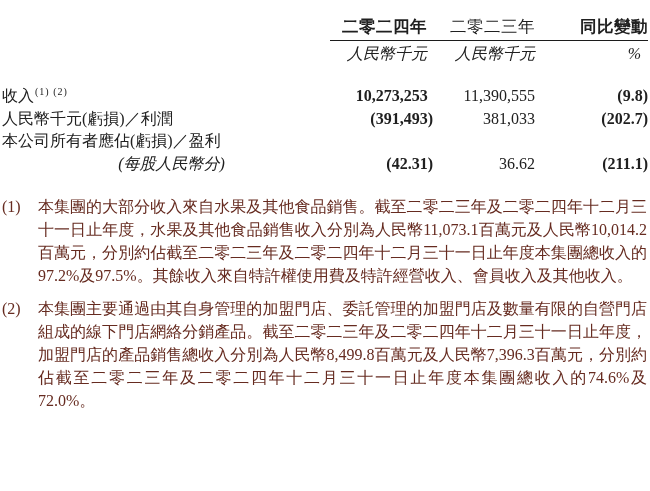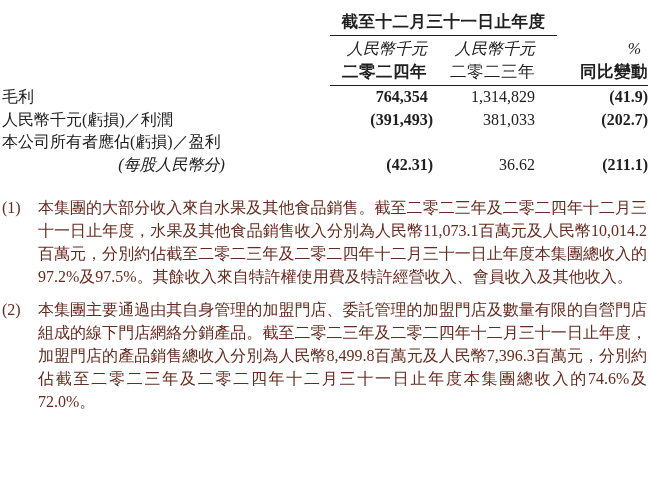--- a/index.html
+++ b/index.html
@@ -54,47 +54,42 @@
 
   <table class="fin">
     <colgroup>
       <col class="c-label">
         <col class="c-2024">
         <col class="c-2023">
         <col class="c-yoy">
     </colgroup>
 
     <tbody>
-        <tr>
+
+    <tr>
       <td></td>
-      <td colspan="2" class="th-period rule">截至十二月三十一日止年度</td>
-      <td></td>
+      <td class="th-year bold rule pr6">二零二四年</td>
+      <td class="th-year rule pr22">二零二三年</td>
+      <td class="th-year bold rule">同比變動</td>
     </tr>
 
     <tr>
       <td></td>
       <td class="th-unit pr6">人民幣千元</td>
       <td class="th-unit pr22">人民幣千元</td>
       <td class="th-unit pr7">%</td>
     </tr>
 
-    <tr>
-      <td></td>
-      <td class="th-year bold rule pr6">二零二四年</td>
-      <td class="th-year rule pr22">二零二三年</td>
-      <td class="th-year bold rule">同比變動</td>
+    <tr class="data first">
+      <td class="lbl"><span>收入</span><sup class="fnref">(1) (2)</sup></td>
+      <td class="num bold acct">10,273,253<span class="ghost">)</span></td>
+      <td class="num pr22">11,390,555</td>
+      <td class="num bold acct">(9.8)</td>
     </tr>
 
-
-    <tr class="data">
-      <td class="lbl">毛利</td>
-      <td class="num bold acct">764,354<span class="ghost">)</span></td>
-      <td class="num pr22">1,314,829</td>
-      <td class="num bold acct">(41.9)</td>
-    </tr>
 
     <tr class="data">
       <td class="lbl">人民幣千元(虧損)／利潤</td>
       <td class="num bold acct">(391,493)</td>
       <td class="num pr22">381,033</td>
       <td class="num bold acct">(202.7)</td>
     </tr>
 
 
     <tr class="data">

